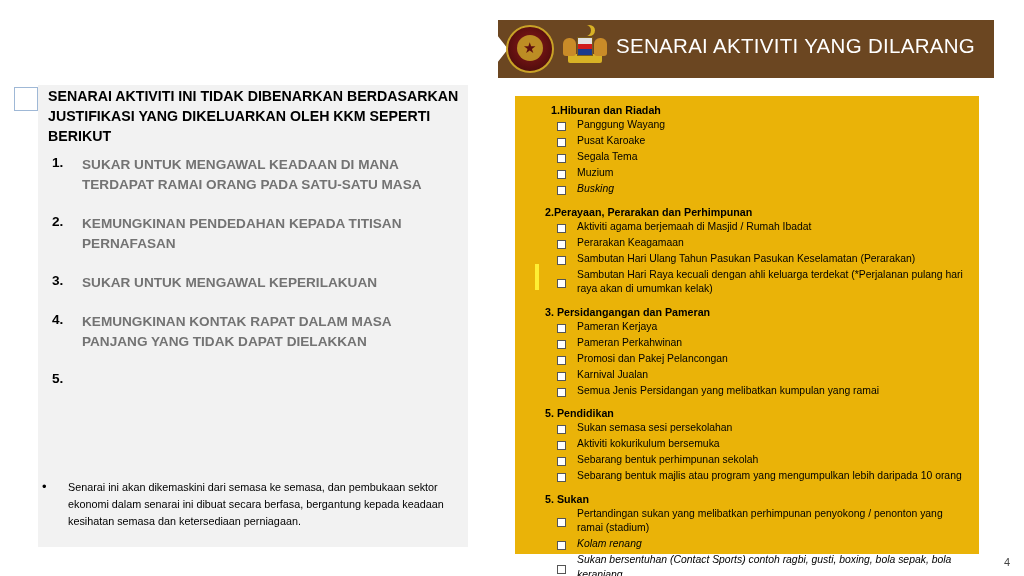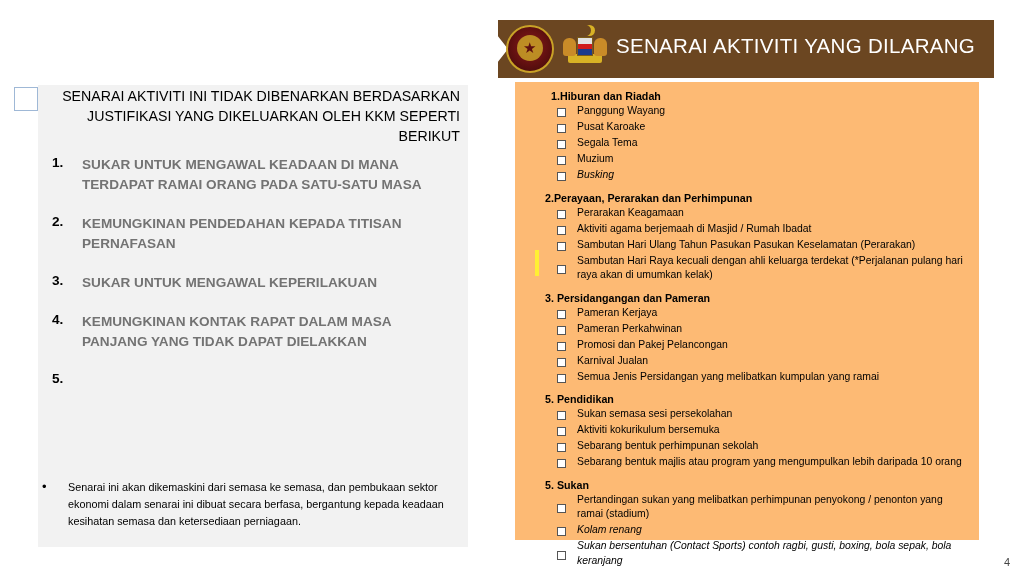--- a/index.html
+++ b/index.html
@@ -31,23 +31,23 @@
     width: 22px;
     height: 22px;
     border: 1px solid #9fb8d6;
     background: #ffffff;
   }
   #left-heading {
     position: absolute;
     left: 48px;
     top: 86px;
     width: 412px;
-    text-align: right;
+    text-align: left;
     font-size: 14.2px;
-    font-weight: normal;
+    font-weight: bold;
     line-height: 20px;
     color: #000000;
   }
   #left-list {
     position: absolute;
     left: 52px;
     top: 155px;
     width: 420px;
   }
   .left-item {
@@ -195,24 +195,24 @@
     background: #c98b28;
     border-radius: 6px 6px 3px 3px;
   }
   #emblem-arms .tigerL { left: 3px; }
   #emblem-arms .tigerR { left: 34px; }
 
   
   #right-content {
     position: absolute;
     left: 17px;
-    top: 62px;
+    top: 76px;
     width: 464px;
     height: 458px;
-    background: #fdba74;
+    background: #eab308;
     padding: 8px 10px 0 14px;
     box-sizing: border-box;
   }
   .sect-title {
     font-size: 10.7px;
     font-weight: bold;
     color: #000;
     margin: 0 0 2px 16px;
   }
   .sect-title.first { margin-left: 22px; }
@@ -336,25 +336,25 @@
       <div class="chk-row">
         <div class="box"></div>
         <div class="label ital">Busking</div>
       </div>
     </div>
 
     <div class="sect">
       <div class="sect-title">2.Perayaan, Perarakan dan Perhimpunan</div>
       <div class="chk-row">
         <div class="box"></div>
+        <div class="label">Aktiviti agama berjemaah di Masjid / Rumah Ibadat</div>
+      </div>
+      <div class="chk-row">
+        <div class="box"></div>
         <div class="label">Perarakan Keagamaan</div>
-      </div>
-      <div class="chk-row">
-        <div class="box"></div>
-        <div class="label">Aktiviti agama berjemaah di Masjid / Rumah Ibadat</div>
       </div>
       <div class="chk-row">
         <div class="box"></div>
         <div class="label">Sambutan Hari Ulang Tahun Pasukan Pasukan Keselamatan (Perarakan)</div>
       </div>
       <div class="chk-row">
         <div class="box"></div>
         <div class="label">Sambutan Hari Raya kecuali dengan ahli keluarga terdekat (*Perjalanan pulang hari raya akan di umumkan kelak)</div>
       </div>
     </div>

